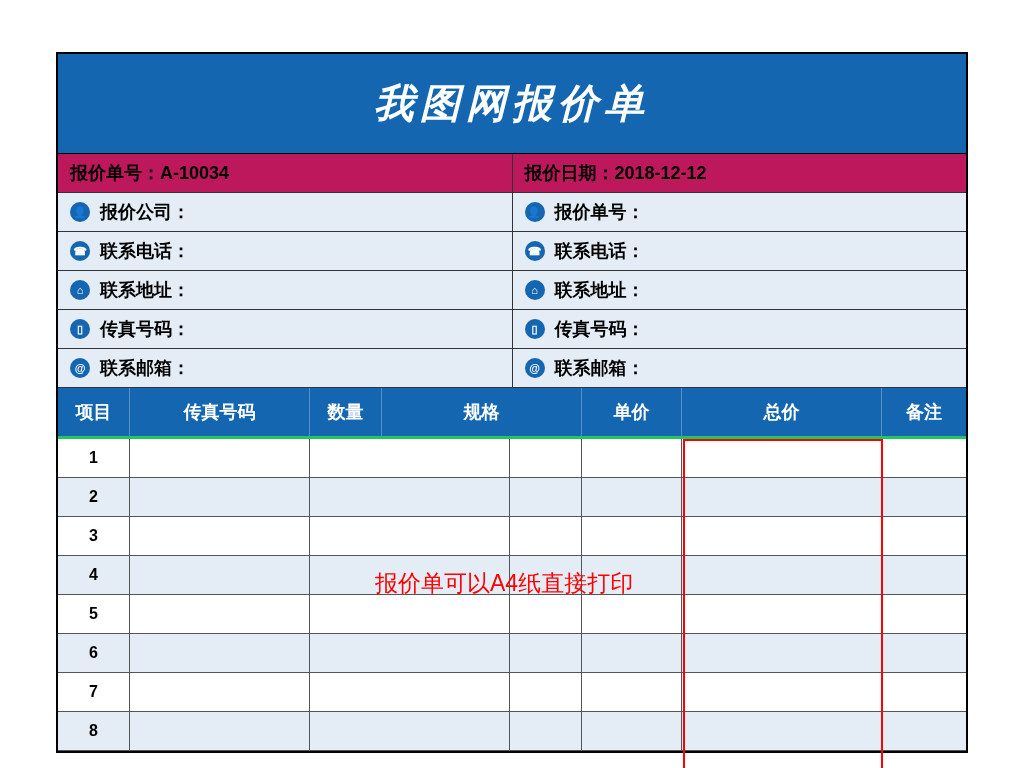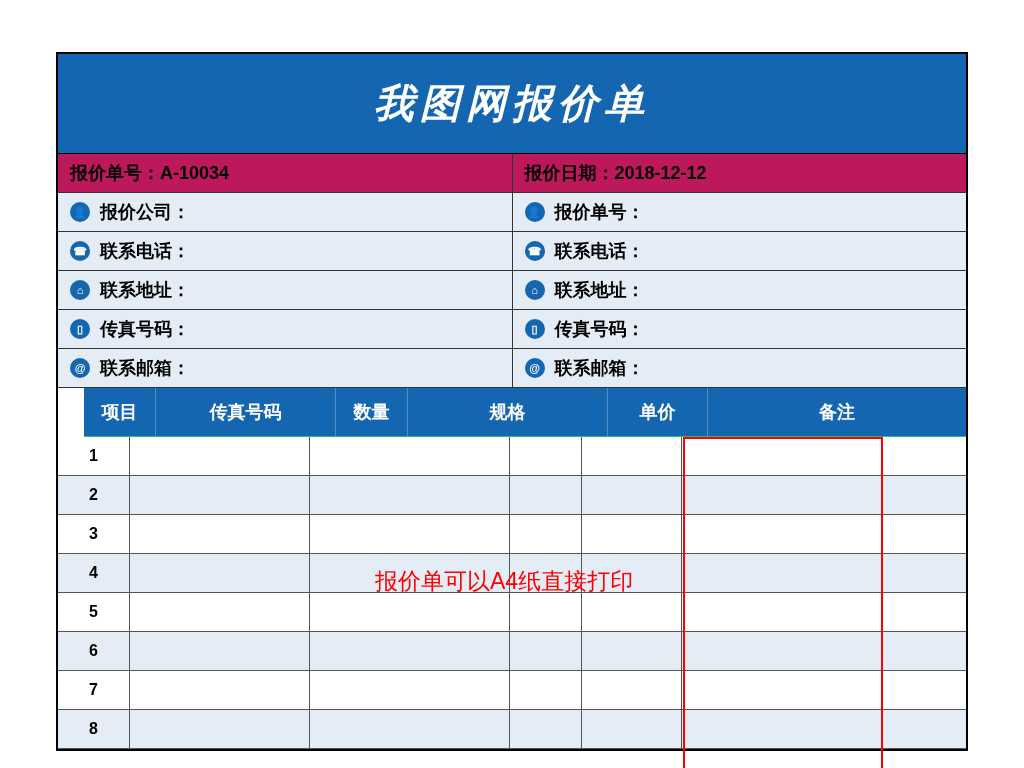--- a/index.html
+++ b/index.html
@@ -54,22 +54,21 @@
       color: #fff;
       font-size: 11px;
       flex-shrink: 0;
     }
     .col-headers {
       display: flex;
       background: #1566b0;
       color: #fff;
       font-weight: bold;
       font-size: 18px;
-      border-bottom: 1px solid #22c55e;
-      margin-left: 26px;
+      border-bottom: 3px solid #22c55e;
     }
     .ch {
       padding: 12px 0;
       text-align: center;
       border-right: 1px solid #5a8fc3;
     }
     .ch:last-child { border-right: none; }
     .c-item { width: 72px; }
     .c-name { width: 180px; }
     .c-spec { width: 200px; }
@@ -186,20 +185,21 @@
         </div>
       </div>
     </div>
 
   <div class="col-headers">
     <div class="ch c-item">项目</div>
     <div class="ch c-name">传真号码</div>
     <div class="ch c-qty">数量</div>
     <div class="ch c-spec">规格</div>
     <div class="ch c-price">单价</div>
+    <div class="ch c-total">总价</div>
     <div class="ch c-note">备注</div>
   </div>
 
   <div class="data-rows" id="data-rows">
     <div class="red-box red-box-total"></div>
     <div class="annotation">
       <div>报价单可以A4纸直接打印</div>
     </div>
   <div class="data-row">
         <div class="dc c-item">1</div>

